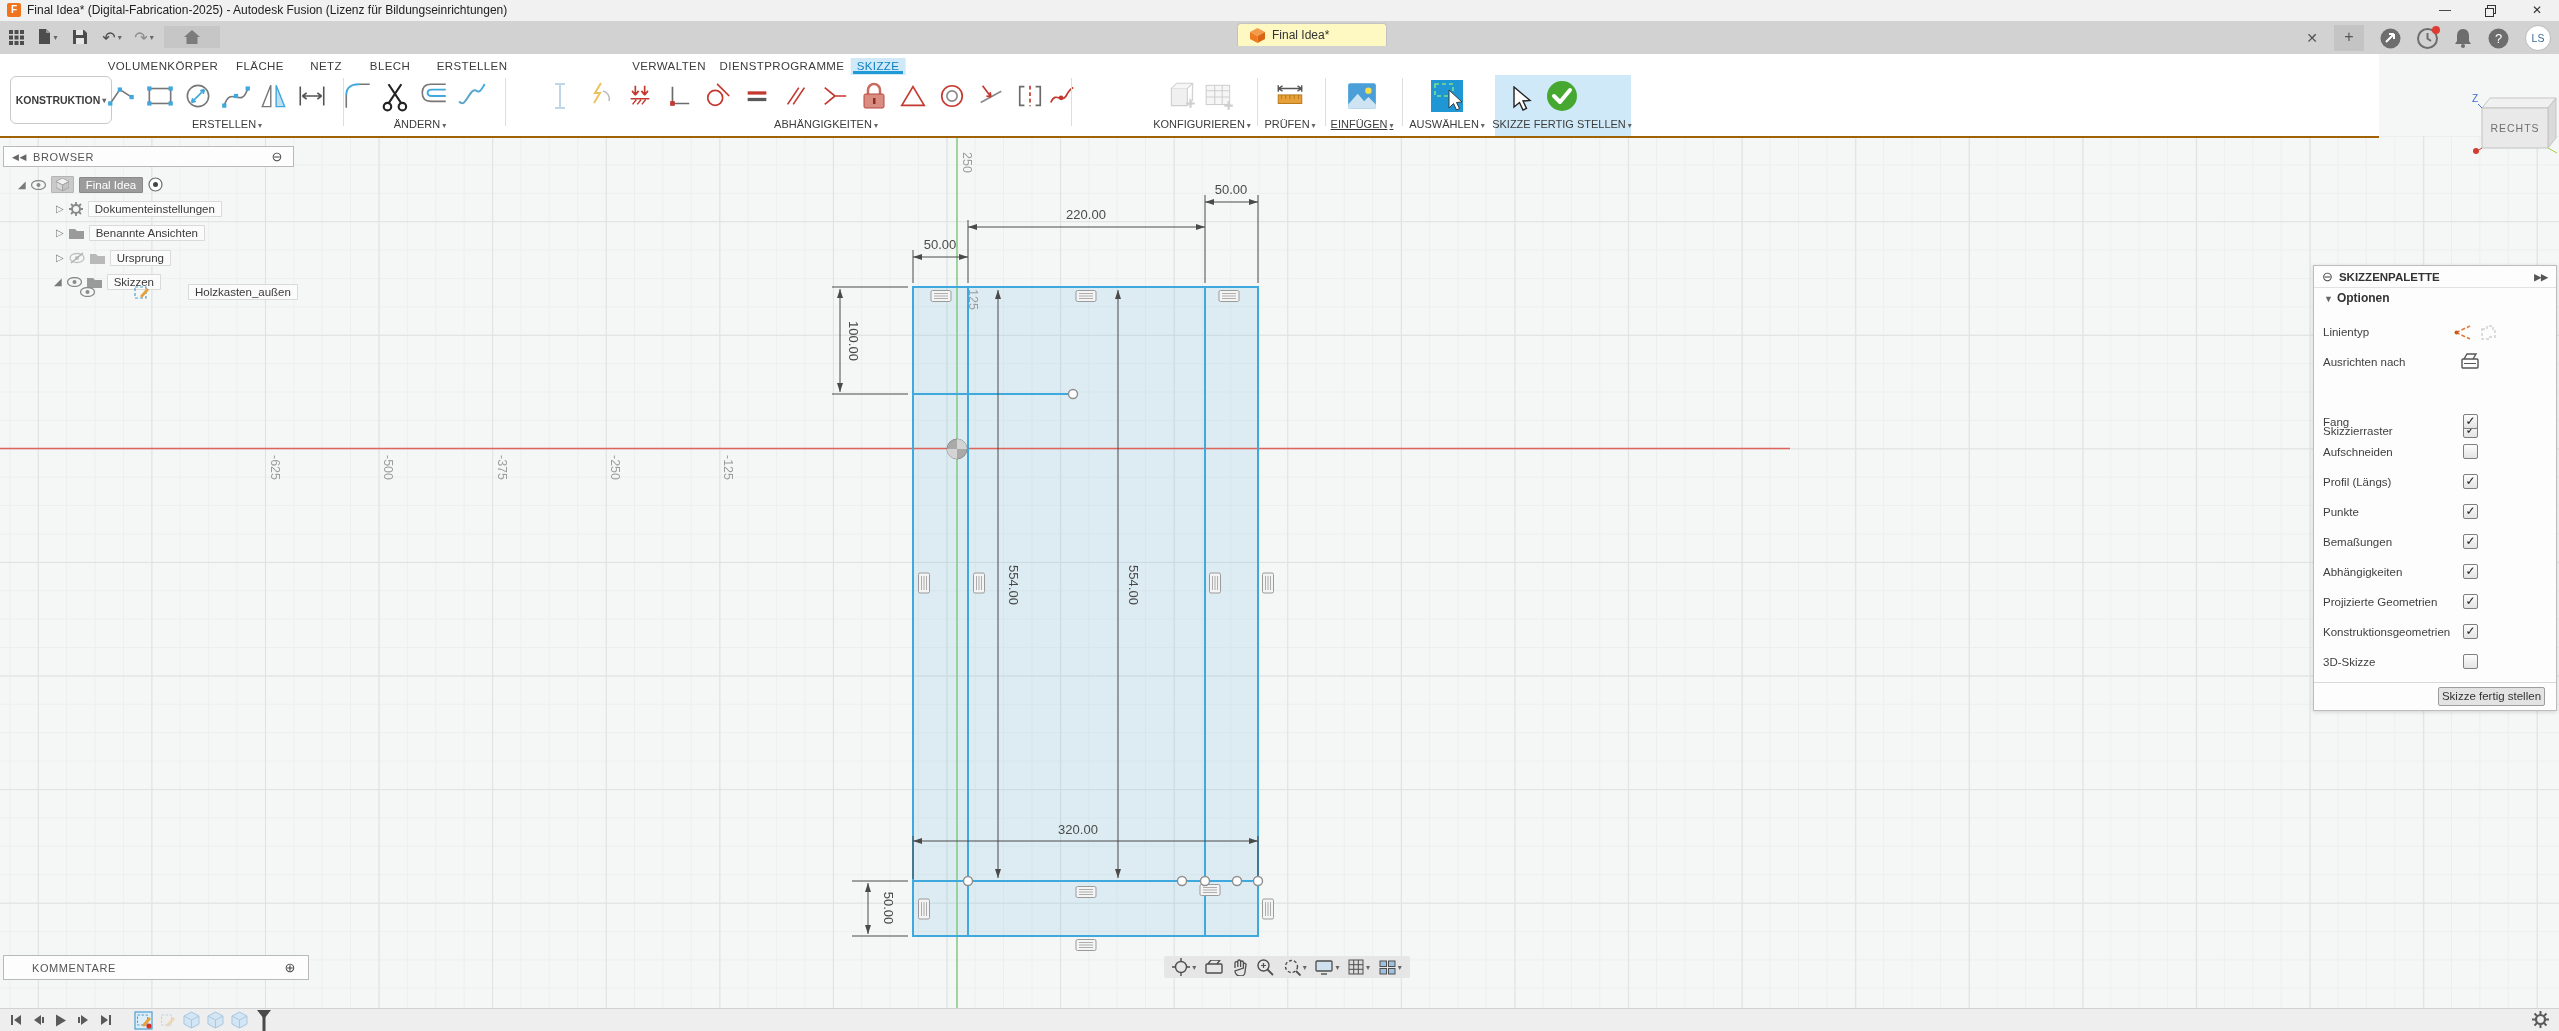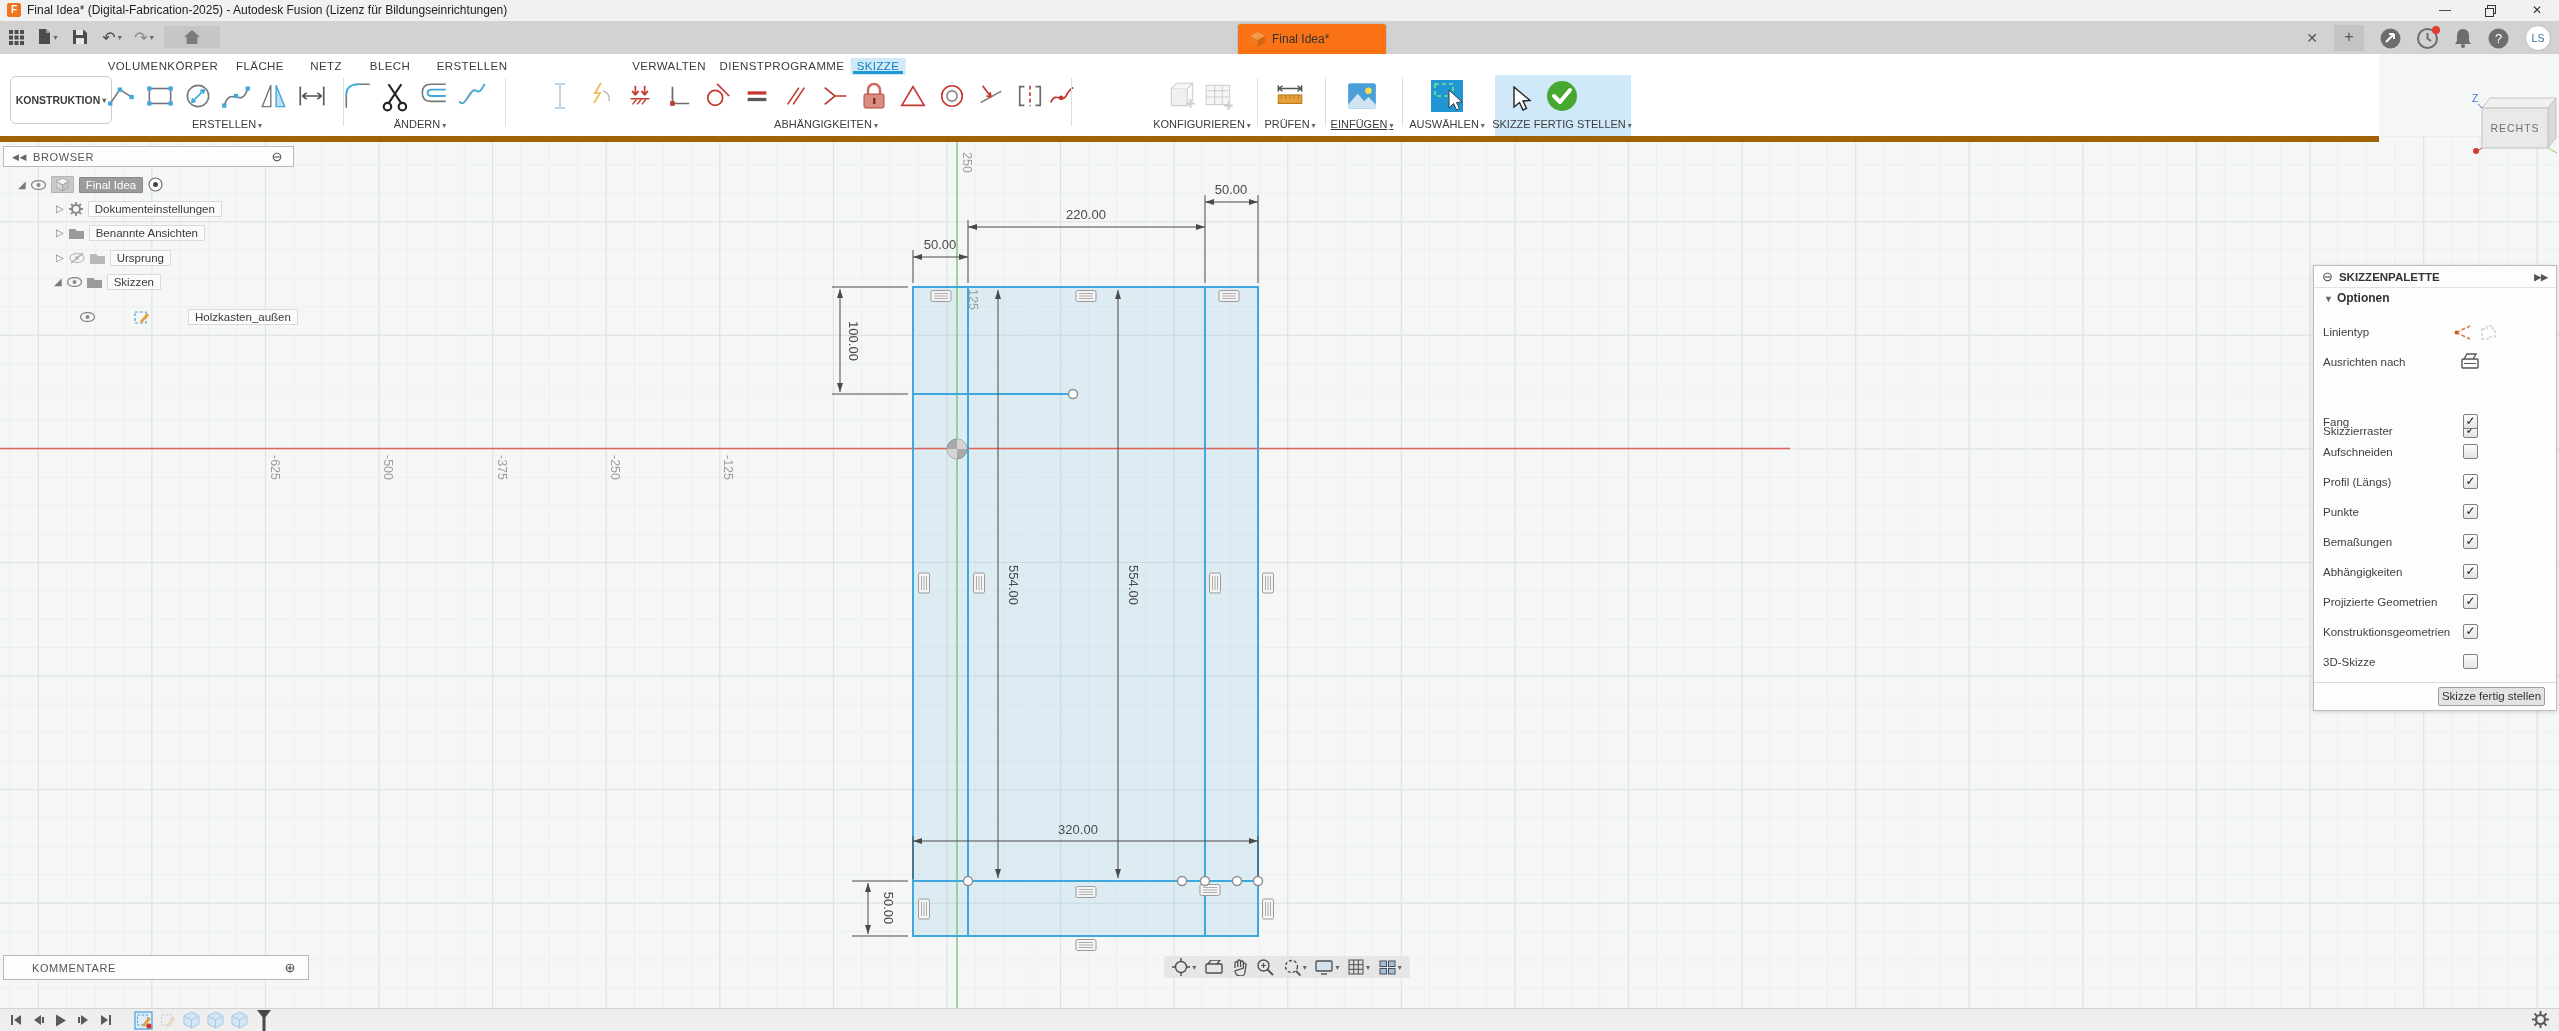--- a/index.html
+++ b/index.html
@@ -9,24 +9,24 @@
   .titlebar{position:absolute;top:0;left:0;width:2559px;height:21px;background:#f1f1f1;z-index:6;}
   .title-ico{position:absolute;left:7px;top:3px;width:14px;height:14px;background:#f0731d;border-radius:2px;color:#fff;font-size:10px;font-weight:bold;text-align:center;line-height:14px;}
   .title-txt{position:absolute;left:27px;top:3px;font-size:12px;color:#222;white-space:nowrap;}
   .winbtn{position:absolute;top:0;width:44px;height:21px;text-align:center;color:#333;font-size:12px;line-height:20px;}
   
   .tabstrip{position:absolute;top:21px;left:0;width:2559px;height:33px;background:#d2d2d2;z-index:6;}
   .qat{position:absolute;left:4px;top:5px;display:flex;gap:8px;align-items:center;}
   .qbtn{width:24px;height:22px;display:flex;align-items:center;justify-content:center;color:#4d4d4d;font-size:14px;}
   .qbtn.home{background:#c6c6c6;width:56px;}
   .caret{font-size:8px;color:#666;margin-left:2px;}
-  .doctab{position:absolute;left:1237px;top:2px;width:150px;height:31px;background:#f97316;border:1px solid #c2c2c2;border-bottom:none;border-radius:4px 4px 0 0;display:flex;align-items:center;gap:7px;padding-left:12px;box-sizing:border-box;font-size:12px;color:#333;}
+  .doctab{position:absolute;left:1237px;top:2px;width:150px;height:23px;background:#fef9c3;border:1px solid #c2c2c2;border-bottom:none;border-radius:4px 4px 0 0;display:flex;align-items:center;gap:7px;padding-left:12px;box-sizing:border-box;font-size:12px;color:#333;}
   .topright{position:absolute;right:8px;top:4px;display:flex;gap:16px;align-items:center;height:26px;}
   
-  .ribbon{position:absolute;top:54px;left:0;width:2379px;height:82px;background:#ffffff;border-bottom:6px solid #a16207;z-index:6;}
+  .ribbon{position:absolute;top:54px;left:0;width:2379px;height:82px;background:#ffffff;border-bottom:2px solid #a16207;z-index:6;}
   .rtab{position:absolute;top:4px;height:17px;transform:translateX(-50%);font-size:11.5px;letter-spacing:.4px;color:#3c3c3c;white-space:nowrap;line-height:17px;padding:0 6px;}
   .rtab.active{color:#0b7fbe;background:#cfe9f8;}
   .rtab-underline{position:absolute;top:17px;height:3px;background:#1e9bd7;}
   .konstr{position:absolute;left:10px;top:22px;width:100px;height:46px;border:1px solid #c9c9c9;border-radius:6px;background:#fff;display:flex;align-items:center;justify-content:center;font-size:10.5px;font-weight:bold;color:#3c3c3c;}
   .glabel{position:absolute;top:64px;transform:translateX(-50%);font-size:11px;color:#3c3c3c;white-space:nowrap;}
   .gsep{position:absolute;top:24px;height:48px;width:1px;background:#dedede;}
   .ricon{position:absolute;top:26px;width:32px;height:32px;transform:translateX(-50%);}
   .fertigzone{position:absolute;left:1495px;top:21px;width:136px;height:61px;background:#cfe9f8;}
   
   .canvas{position:absolute;top:136px;left:0;width:2559px;height:872px;background-color:#f5f6f6;z-index:0;
@@ -546,21 +546,21 @@
       <span class="tri">◢</span>
       <svg width="15" height="10">
           <ellipse cx="7.5" cy="5" rx="7" ry="4.5" fill="none" stroke="#8a8a8a" stroke-width="1.3"></ellipse>
           <circle cx="7.5" cy="5" r="2" fill="#8a8a8a"></circle>
         </svg>
       <svg width="15" height="12">
           <path d="M0 2 H6 L8 4 H15 V12 H0 Z" fill="#9a9a9a"></path>
         </svg>
       <span class="chip">Skizzen</span>
     </div>
-    <div class="trow" style="left:80px;top:139px;gap:39px;">
+    <div class="trow" style="left:80px;top:114px;gap:39px;">
       <svg width="15" height="10">
           <ellipse cx="7.5" cy="5" rx="7" ry="4.5" fill="none" stroke="#8a8a8a" stroke-width="1.3"></ellipse>
           <circle cx="7.5" cy="5" r="2" fill="#8a8a8a"></circle>
         </svg>
       <svg width="15" height="15">
           <rect x="1" y="3" width="11" height="11" fill="none" stroke="#4f9fd0" stroke-width="1.2" stroke-dasharray="3 2"></rect>
           <path d="M6 12 L13 4 L15 6 L8 14 Z" fill="#e8a13a"></path>
         </svg>
       <span class="chip">Holzkasten_außen</span>
     </div>

